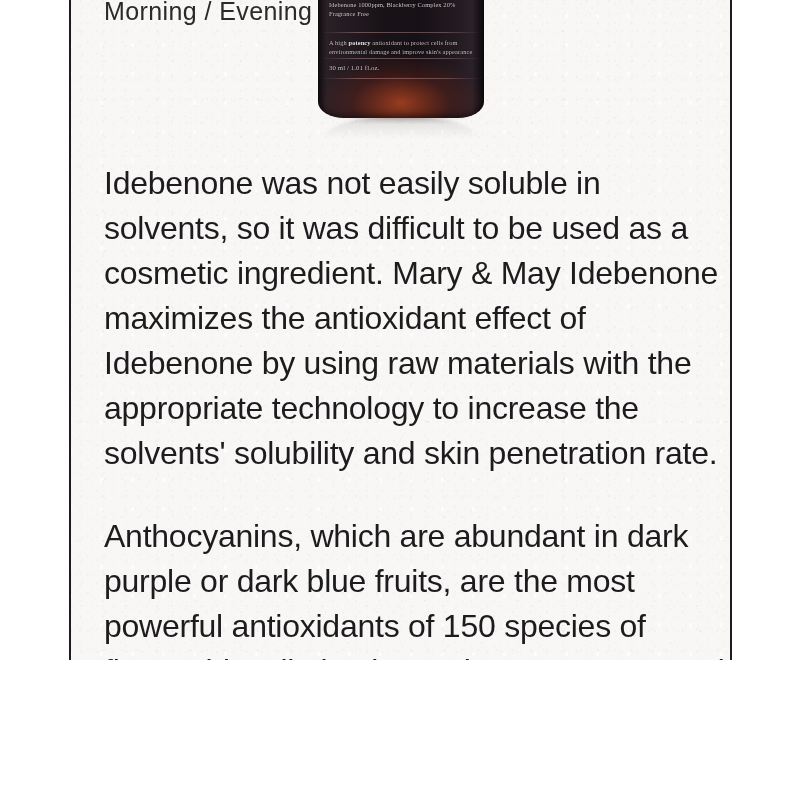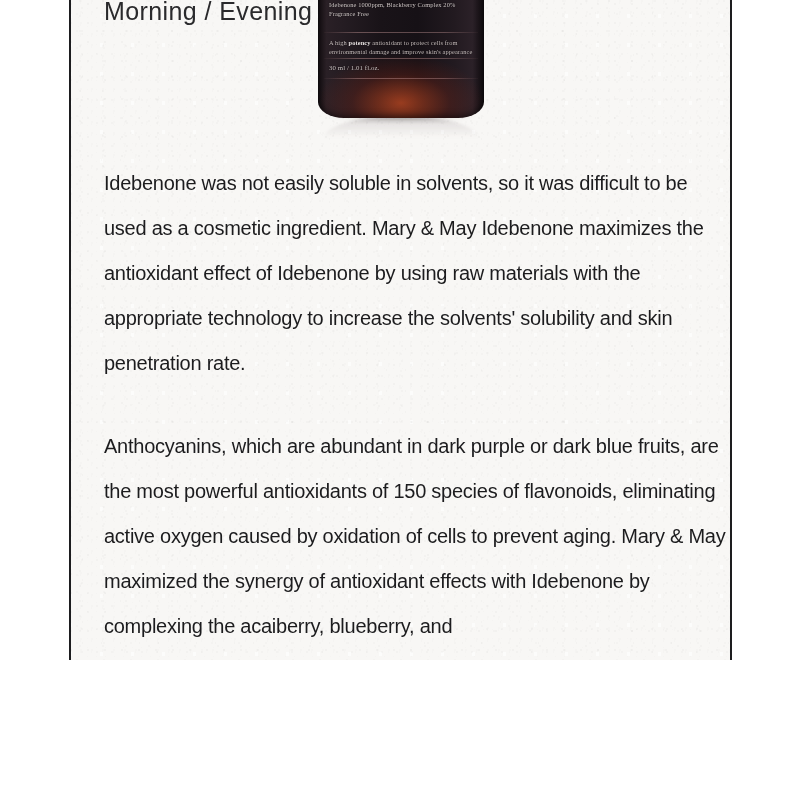--- a/index.html
+++ b/index.html
@@ -169,21 +169,21 @@
   }
 
   
   .body-copy {
     position: absolute;
     left: 104px;
     top: 161px;
     width: 626px;
   }
   .paragraph {
-    font-size: 20px;
+    font-size: 32px;
     line-height: 45px;
     color: #1c1c1e;
     letter-spacing: -0.25px;
     margin: 0;
   }
   .paragraph + .paragraph {
     margin-top: 38px;
   }
 </style>
 </head>

